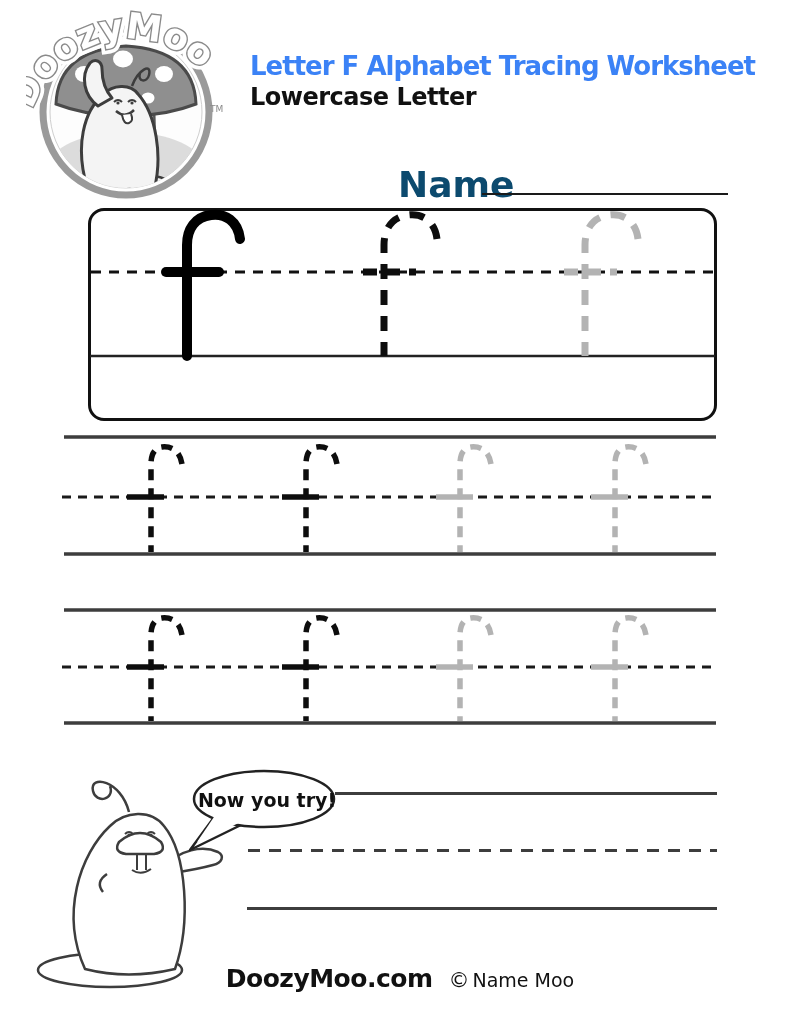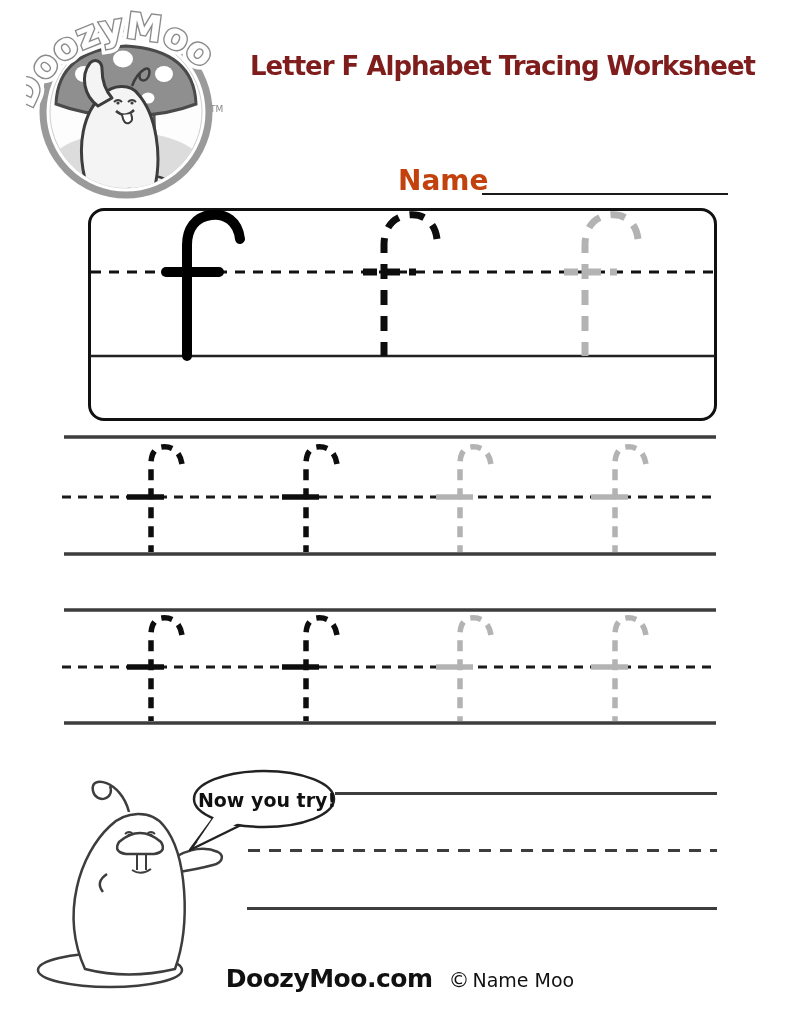--- a/index.html
+++ b/index.html
@@ -1,23 +1,23 @@
 <!DOCTYPE html>
 <html><head>
 <meta charset="utf-8">
 <style>
   html,body{margin:0;padding:0;background:#fff;}
   #sheet{
     position:relative;width:800px;height:1035px;background:#ffffff;
     font-family:"DejaVu Sans","Liberation Sans",sans-serif;overflow:hidden;
   }
   .abs{position:absolute;}
-  .title-line1{font-size:26px;font-weight:bold;letter-spacing:-1px;color:#7f1d1d;line-height:32px;}
+  .title-line1{font-size:26px;font-weight:bold;letter-spacing:-1px;color:#3b82f6;line-height:32px;}
   .title-line2{font-size:24px;font-weight:bold;letter-spacing:-0.5px;color:#111;line-height:30px;}
-  .name-label{font-size:28px;font-weight:600;color:#c2410c;}
+  .name-label{font-size:36px;font-weight:600;color:#0c4a6e;}
   .name-line{border-top:2.5px solid #1a1a1a;width:246px;height:0;}
   .trace-box{
     width:623px;height:207px;border:3px solid #111;border-radius:16px;background:#fff;
   }
   .writing-line-solid{height:3px;background:#3d3d3d;}
   .writing-line-dashed{height:3px;background:repeating-linear-gradient(90deg,#3d3d3d 0 12px,transparent 12px 21px);}
   .footer{left:0;right:0;top:964px;display:flex;justify-content:center;align-items:baseline;gap:16px;}
   .site{font-size:25px;font-weight:bold;letter-spacing:-0.5px;color:#111;}
   .copyright{font-size:19px;color:#111;display:flex;align-items:baseline;gap:3px;}
   .copyright .sym{font-size:21px;}
@@ -69,20 +69,21 @@
       <textPath href="#logoArc" startOffset="2">DoozyMoo</textPath>
     </text>
     <text font-size="36" font-weight="bold" fill="#ffffff" stroke="#8a8a8a" stroke-width="2.75" style="paint-order:stroke">
       <textPath href="#logoArc" startOffset="2">DoozyMoo</textPath>
     </text>
     <text x="184" y="106" font-size="9" fill="#8a8a8a">TM</text>
   </svg>
 
   <div class="abs" style="left:250px;top:50px;">
     <div class="title-line1">Letter F Alphabet Tracing Worksheet</div>
+    <div class="title-line2">Lowercase Letter</div>
   </div>
 
   <div class="abs name-label" style="left:398px;top:164px;">Name</div>
   <div class="abs name-line" style="left:482px;top:193px;"></div>
 
   <div class="abs trace-box" style="left:88px;top:208px;"></div>
   <svg class="abs" style="left:88px;top:208px;" width="629" height="213" viewBox="0 0 629 213">
 
     <line x1="3" y1="64" x2="626" y2="64" stroke="#111" stroke-width="3" stroke-dasharray="10 8"></line>
     <line x1="2" y1="148" x2="627" y2="148" stroke="#222" stroke-width="2.5"></line>

